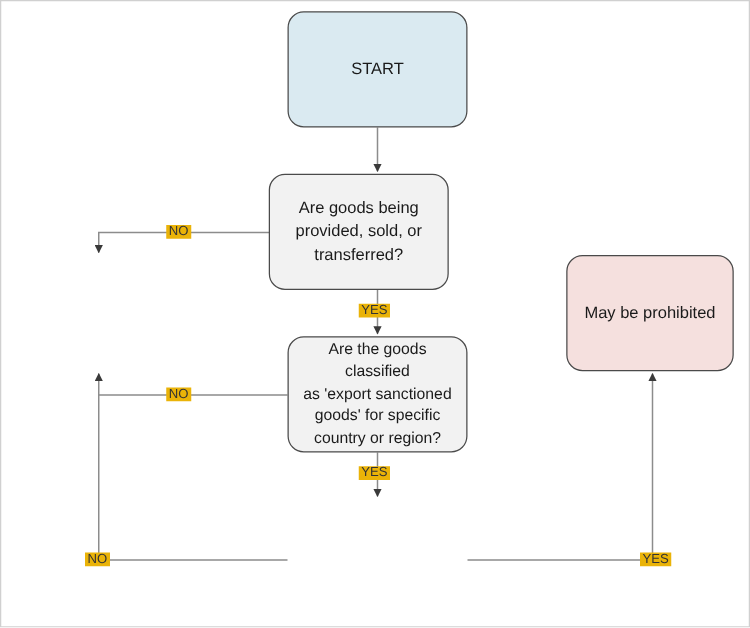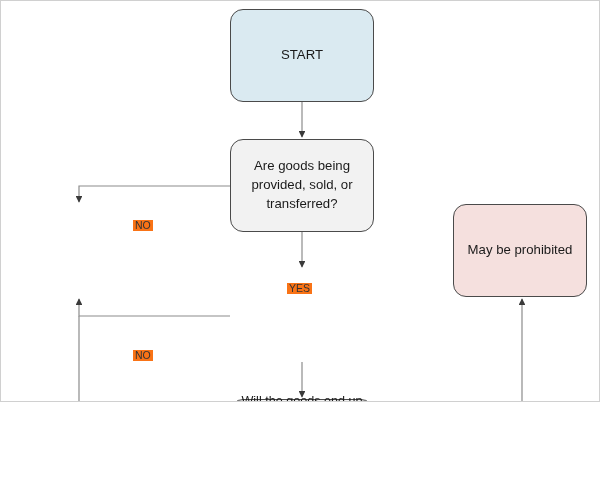--- a/index.html
+++ b/index.html
@@ -3,21 +3,21 @@
 <meta charset="utf-8">
 <style>
   html, body {
     margin: 0;
     padding: 0;
     background: #ffffff;
   }
   #canvas {
     position: relative;
     width: 600px;
-    height: 402px;
+    height: 502px;
     background: #ffffff;
     border: 1px solid #d0d0d0;
     box-sizing: border-box;
     overflow: hidden;
     font-family: "Liberation Sans", sans-serif;
     padding-left: 36px;
   }
   #flow-svg {
     position: absolute;
     left: 0;
@@ -40,25 +40,24 @@
     padding: 4px 10px;
   }
   .node-text {
     display: block;
     white-space: pre-line;
   }
   .edge-label {
     position: absolute;
     font-size: 10.5px;
     color: #333333;
-    background: #f97316;
+    background: #eab308;
     padding: 0 2px;
     line-height: 1;
     white-space: nowrap;
-    margin-top: 40px;
   }
 </style>
 </head>
 <body>
 
 <div id="canvas">
 
   <svg id="flow-svg" viewBox="0 0 600 502" xmlns="http://www.w3.org/2000/svg">
     <defs>
       <marker id="arrowGray" viewBox="0 0 10 10" refX="9" refY="5" markerWidth="5.5" markerHeight="5.5" orient="auto-start-reverse">
@@ -78,33 +77,33 @@
 
     <path d="M 229 447 L 78 447 L 78 315" fill="none" stroke="#8c8c8c" stroke-width="1.2"></path>
 
     <path d="M 373 447 L 521 447 L 521 298" fill="none" stroke="#8c8c8c" stroke-width="1.2" marker-end="url(#arrowGray)"></path>
   </svg>
 
   <div class="node" style="left:229px; top:8px; width:144px; height:93px; background:#daeaf1;">
     <span class="node-text">START</span>
   </div>
 
-  <div class="node" style="left:229px; top:138px; width:144px; height:93px; background:#f2f2f2;">
+  <div class="node" style="left:214px; top:138px; width:144px; height:93px; background:#f2f2f2;">
     <span class="node-text">Are goods being
 provided, sold, or
 transferred?</span>
   </div>
 
+  <div class="node" style="left:229px; top:268px; width:144px; height:93px; background:#f2f2f2; font-size:12.6px;">
+    <span class="node-text">Are the goods classified
+as 'export sanctioned
+goods' for specific
+country or region?</span>
+  </div>
 
-  <div class="node" style="left:229px; top:398px; width:144px; height:95px; background:#f2f2f2; font-size:12.6px;">
-    <span class="node-text">Will the goods end up
-in, be used in, or benefit
-the sanctioned country
-or region?</span>
-  </div>
 
 
   <div class="node" style="left:452px; top:203px; width:134px; height:93px; background:#f5e0de;align-items:center;">
     <span class="node-text">May be prohibited</span>
   </div>
 
   <div class="edge-label" style="left:132px; top:179px;">NO</div>
 
   <div class="edge-label" style="left:286px; top:242px;">YES</div>
 

